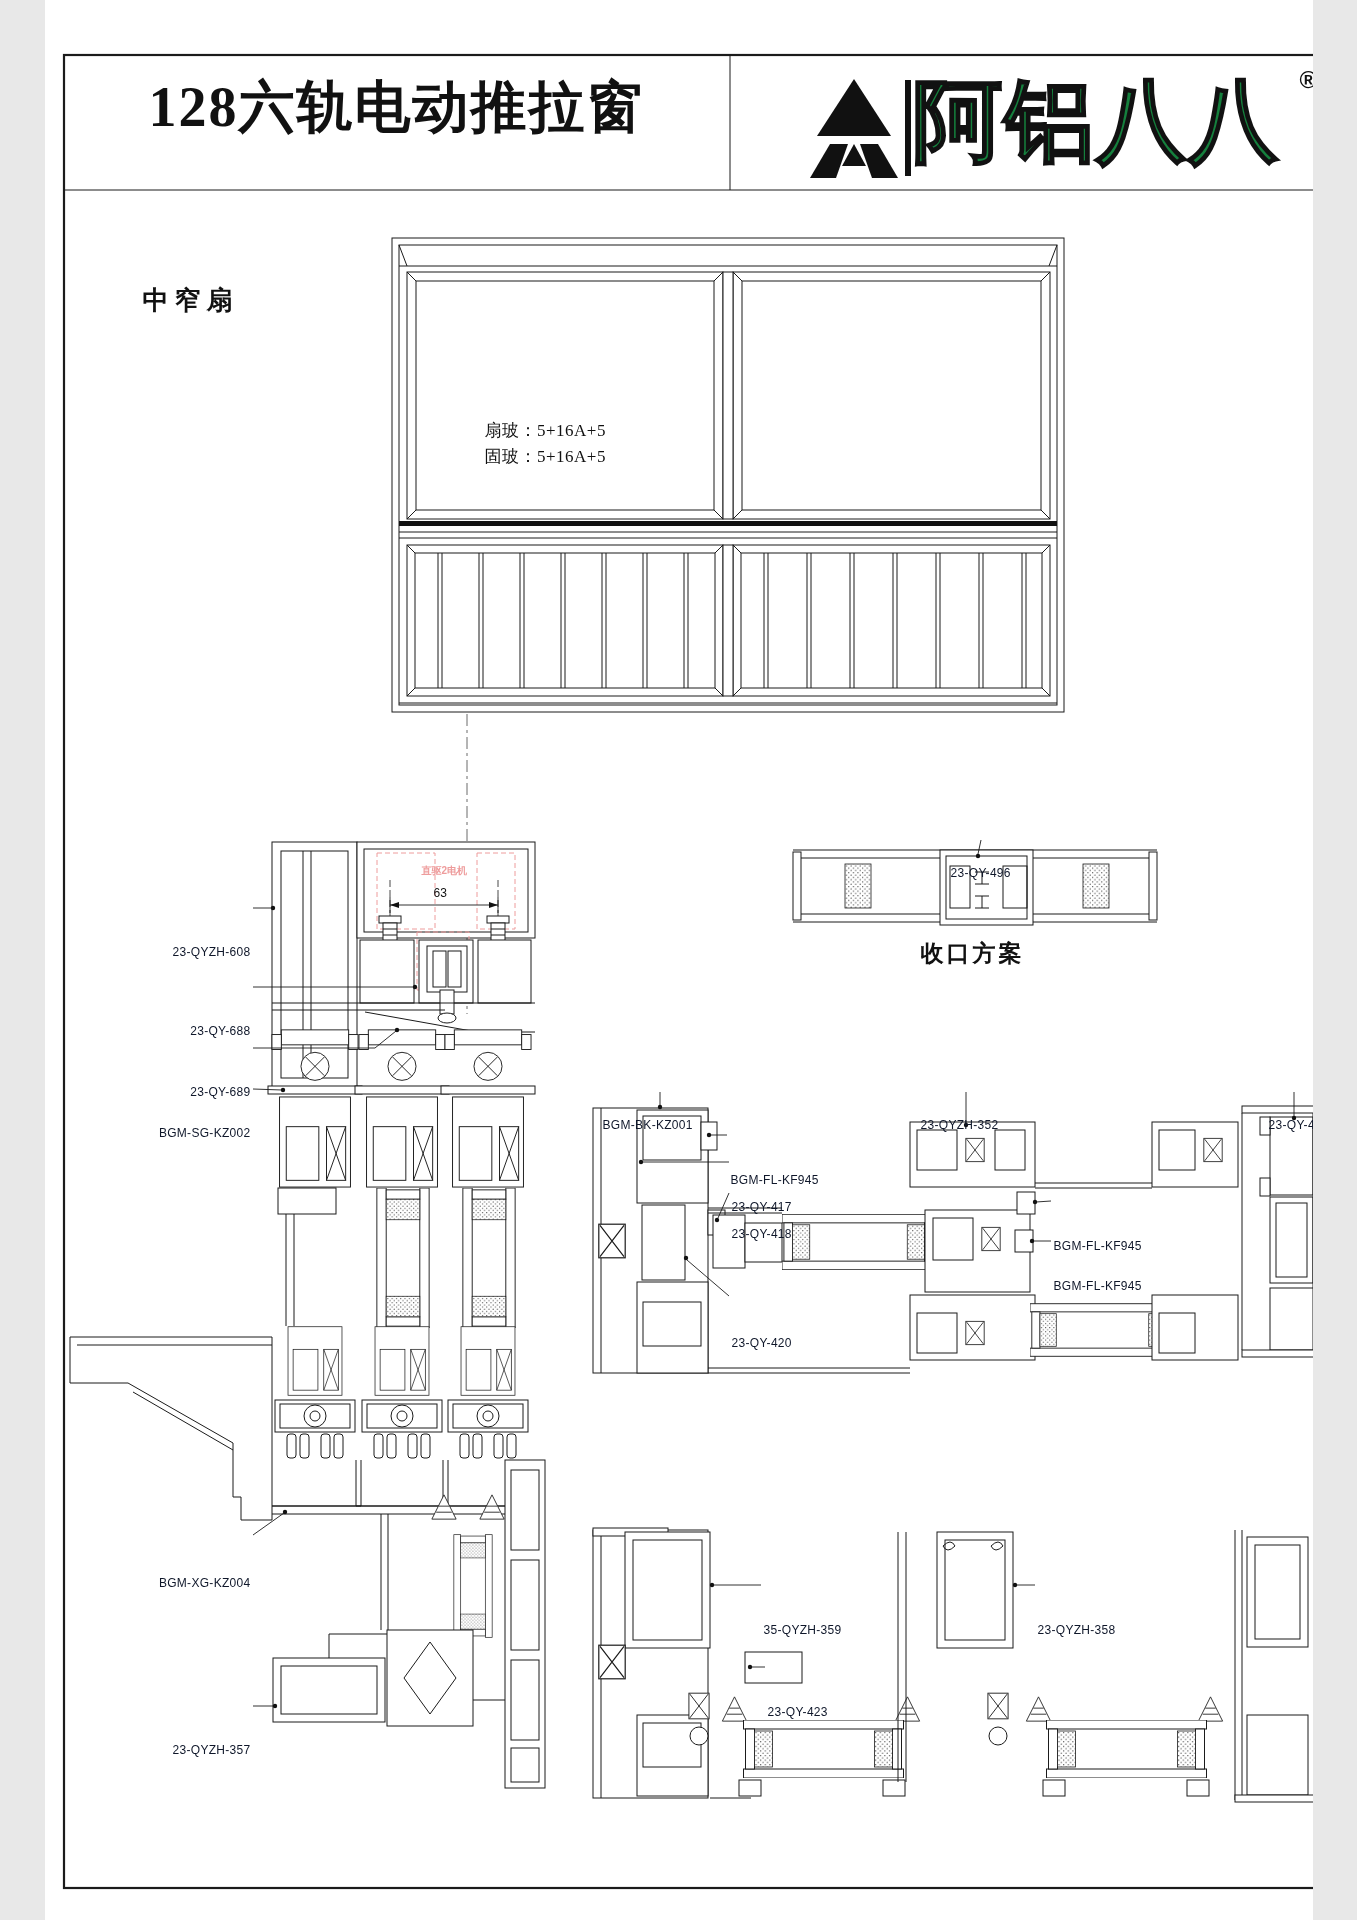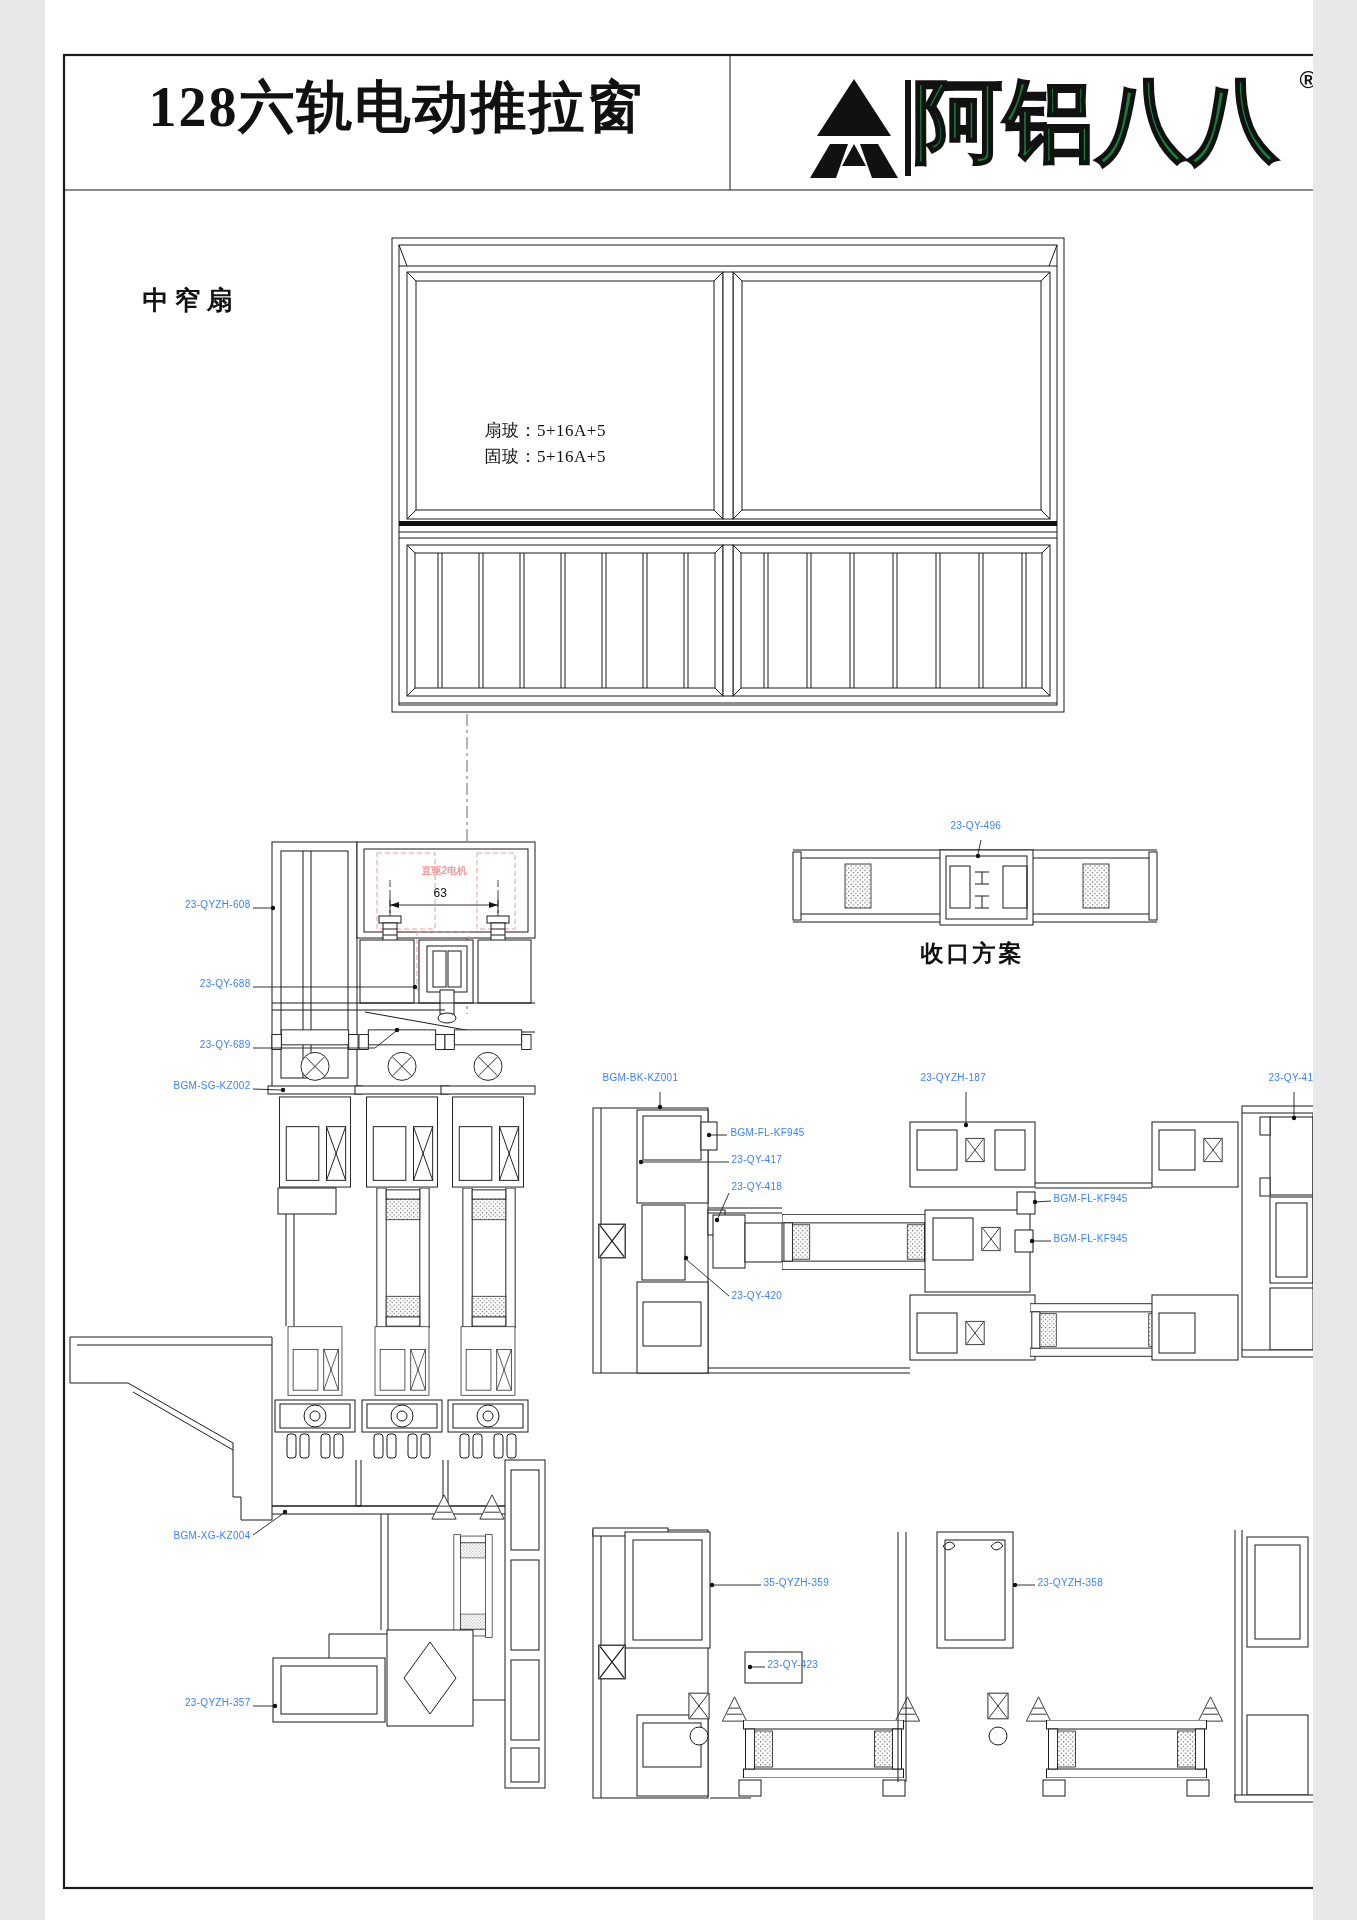--- a/index.html
+++ b/index.html
@@ -5,22 +5,22 @@
   html,body{margin:0;padding:0;background:#e8e8e8;}
   #page{position:relative;width:1268px;height:1920px;background:#fff;margin:0 auto;
         font-family:"Liberation Sans",sans-serif;color:#111;overflow:hidden;}
   svg{position:absolute;left:0;top:0;}
   .ln{fill:none;stroke:#1b1b1b;stroke-width:1;}
   .fw{fill:#fff;stroke:#1b1b1b;stroke-width:1;}
   .fb{fill:#111;stroke:none;}
   .red{fill:none;stroke:#ee9c9c;stroke-width:1;stroke-dasharray:5 3;}
   .cl{fill:none;stroke:#444;stroke-width:.8;stroke-dasharray:12 4 3 4;}
   .ldr{fill:none;stroke:#1b1b1b;stroke-width:.9;}
-  .lbl{position:absolute;font-size:10px;line-height:1.1;white-space:nowrap;color:#3b82f6;
-       letter-spacing:.3px;}
+  .lbl{position:absolute;font-size:12px;line-height:1.1;white-space:nowrap;color:#0f172a;
+       letter-spacing:.3px;margin-top:47px;}
   .r{transform:translateX(-100%);}
   #hdr-title{position:absolute;left:20px;top:70px;width:664px;text-align:center;
        font-family:"Liberation Serif",serif;font-size:56px;font-weight:600;letter-spacing:2px;}
   #view-label{position:absolute;left:98px;top:283px;font-family:"Liberation Serif",serif;
        font-size:26px;font-weight:600;letter-spacing:6px;}
   #glass-note{position:absolute;left:440px;top:418px;font-family:"Liberation Serif",serif;
        font-size:17px;line-height:1.55;letter-spacing:.5px;}
   #cap-caption{position:absolute;left:876px;top:938px;font-family:"Liberation Serif",serif;
        font-size:23px;font-weight:600;letter-spacing:3px;}
   #motor-note{position:absolute;left:377px;top:864px;font-size:10px;color:#ee9c9c;font-weight:bold;}
@@ -420,21 +420,21 @@
   <div class="lbl r" style="left:206px;top:1697px">23-QYZH-357</div>
 
   <div class="lbl" style="left:906px;top:820px">23-QY-496</div>
   <div id="cap-caption">收口方案</div>
 
   <div class="lbl" style="left:558px;top:1072px">BGM-BK-KZ001</div>
   <div class="lbl" style="left:686px;top:1127px">BGM-FL-KF945</div>
   <div class="lbl" style="left:687px;top:1154px">23-QY-417</div>
   <div class="lbl" style="left:687px;top:1181px">23-QY-418</div>
   <div class="lbl" style="left:687px;top:1290px">23-QY-420</div>
-  <div class="lbl" style="left:876px;top:1072px">23-QYZH-187</div>
+  <div class="lbl" style="left:876px;top:1072px">23-QYZH-352</div>
   <div class="lbl" style="left:1224px;top:1072px">23-QY-419</div>
   <div class="lbl" style="left:1009px;top:1193px">BGM-FL-KF945</div>
   <div class="lbl" style="left:1009px;top:1233px">BGM-FL-KF945</div>
 
   <div class="lbl" style="left:719px;top:1577px">35-QYZH-359</div>
   <div class="lbl" style="left:723px;top:1659px">23-QY-423</div>
   <div class="lbl" style="left:993px;top:1577px">23-QYZH-358</div>
 
 </div>
 

